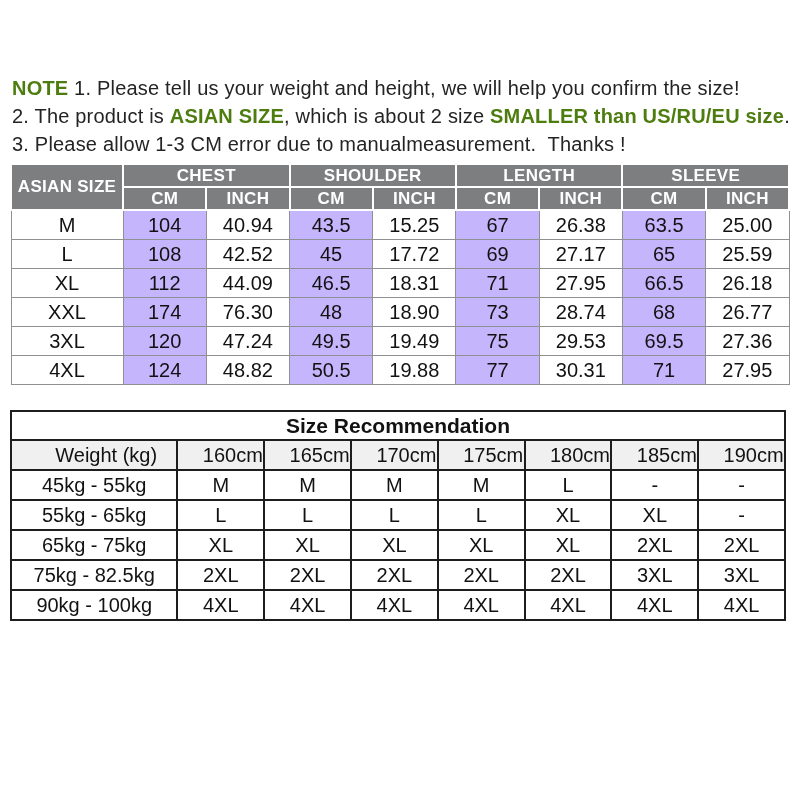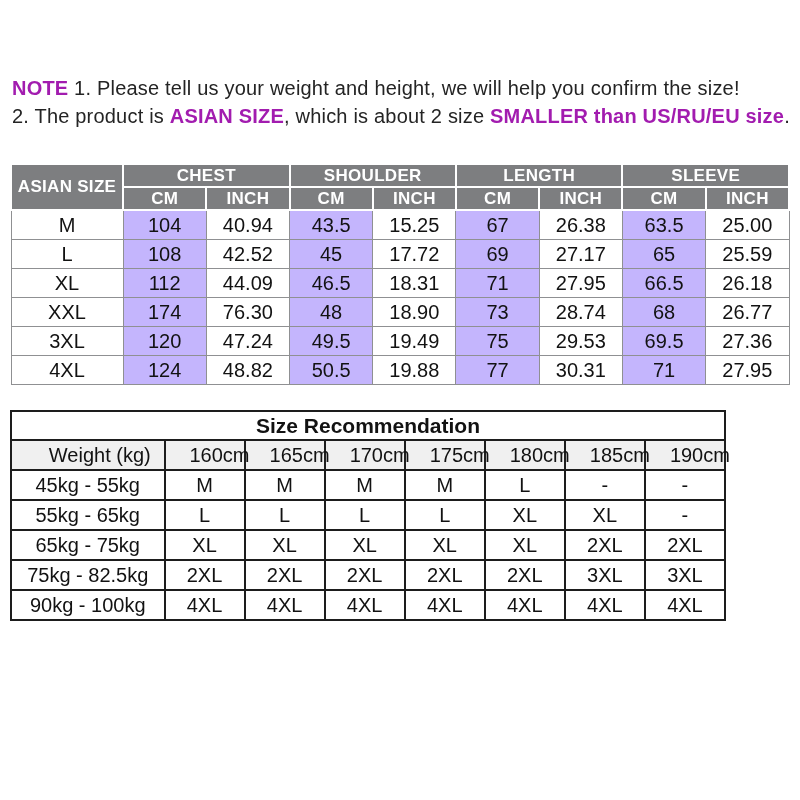--- a/index.html
+++ b/index.html
@@ -7,59 +7,60 @@
     position:relative; width:800px; height:800px; background:#ffffff;
     font-family:"Liberation Sans","DejaVu Sans",sans-serif; color:#161616;
     overflow:hidden;
   }
   
   .notes { position:absolute; top:74px; left:12px; right:8px; }
   .notes p {
     margin:0; font-size:20px; line-height:28px; color:#242424;
     white-space:pre-wrap; letter-spacing:0.2px;
   }
-  .red { color:#a21caf; font-weight:bold; }
+  .red { color:#4d7c0f; font-weight:bold; }
   
   table { border-spacing:0; }
   .size-table {
     position:absolute; top:163px; left:10px; width:780px;
     border-collapse:collapse; table-layout:fixed;
   }
   .size-table th {
     background:#7d7e80; color:#ffffff; border:2px solid #ffffff;
     font-size:17px; font-weight:bold; height:21px; padding:0; text-align:center;
     letter-spacing:0.3px;
   }
   .size-table col.c-size { width:14.4%; }
   .size-table td {
     border:1px solid #8f9092; background:#ffffff; text-align:center;
     font-size:20px; height:28px; padding:0; color:#121212;
   }
   .size-table td.cm { background:#c4b5fd; }
   
   .rec-table {
-    position:absolute; top:410px; left:10px; width:716px;
+    position:absolute; top:410px; left:10px; width:776px;
     border-collapse:collapse; table-layout:fixed;
   }
   .rec-table col.c-weight { width:21.5%; }
   .rec-table td, .rec-table th {
     border:2px solid #1d1d1d; background:#ffffff; text-align:center;
     font-size:20px; font-weight:normal; height:28px; padding:0; color:#121212;
   }
   .rec-table .title-cell { font-weight:bold; font-size:21px; height:27px; }
   .rec-table .hdr { background:#f0f0f0;padding-left:24px; }
 </style>
 </head>
 <body>
 
 <div class="page">
 
   <div class="notes">
     <p><span class="red">NOTE</span><span> 1. Please tell us your weight and height, we will help you confirm the size!</span></p>
     <p><span>2. The product is </span><span class="red">ASIAN SIZE</span><span>, which is about 2 size </span><span class="red">SMALLER than US/RU/EU size</span><span>.</span></p>
+    <p>3. Please allow 1-3 CM error due to manualmeasurement.  Thanks !</p>
   </div>
 
   <table class="size-table">
     <colgroup>
       <col class="c-size">
         <col>
         <col>
         <col>
         <col>
         <col>

